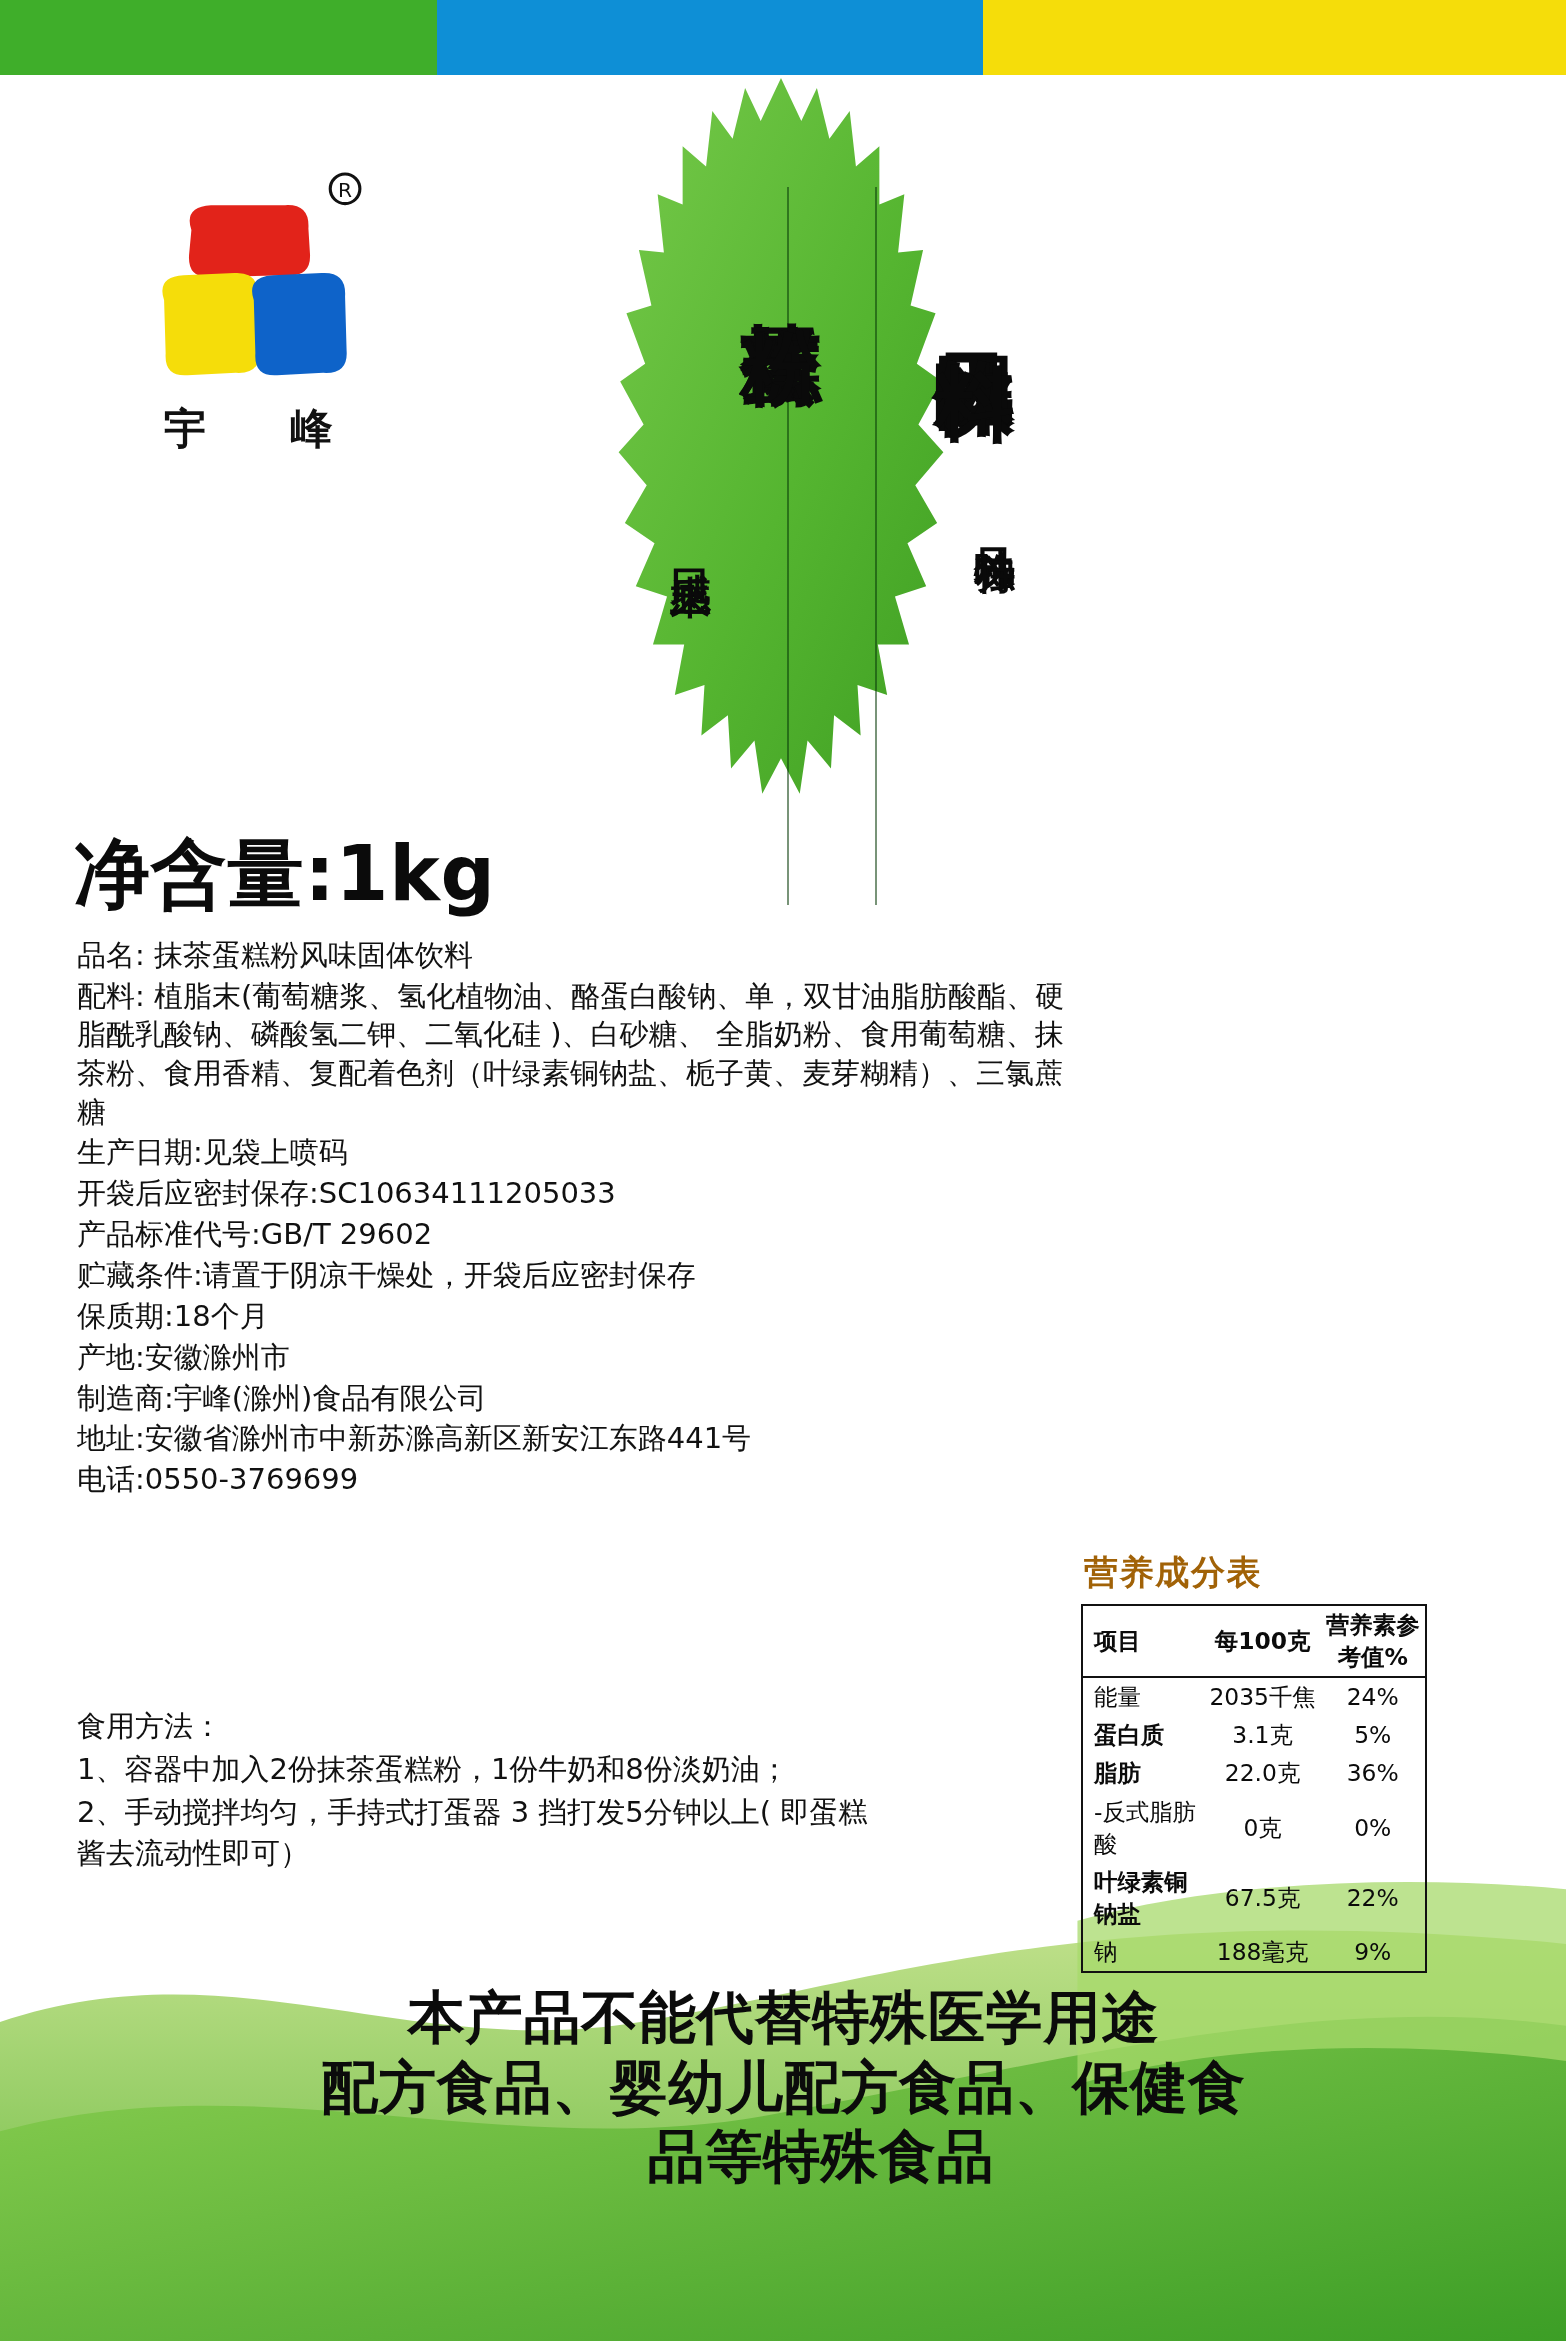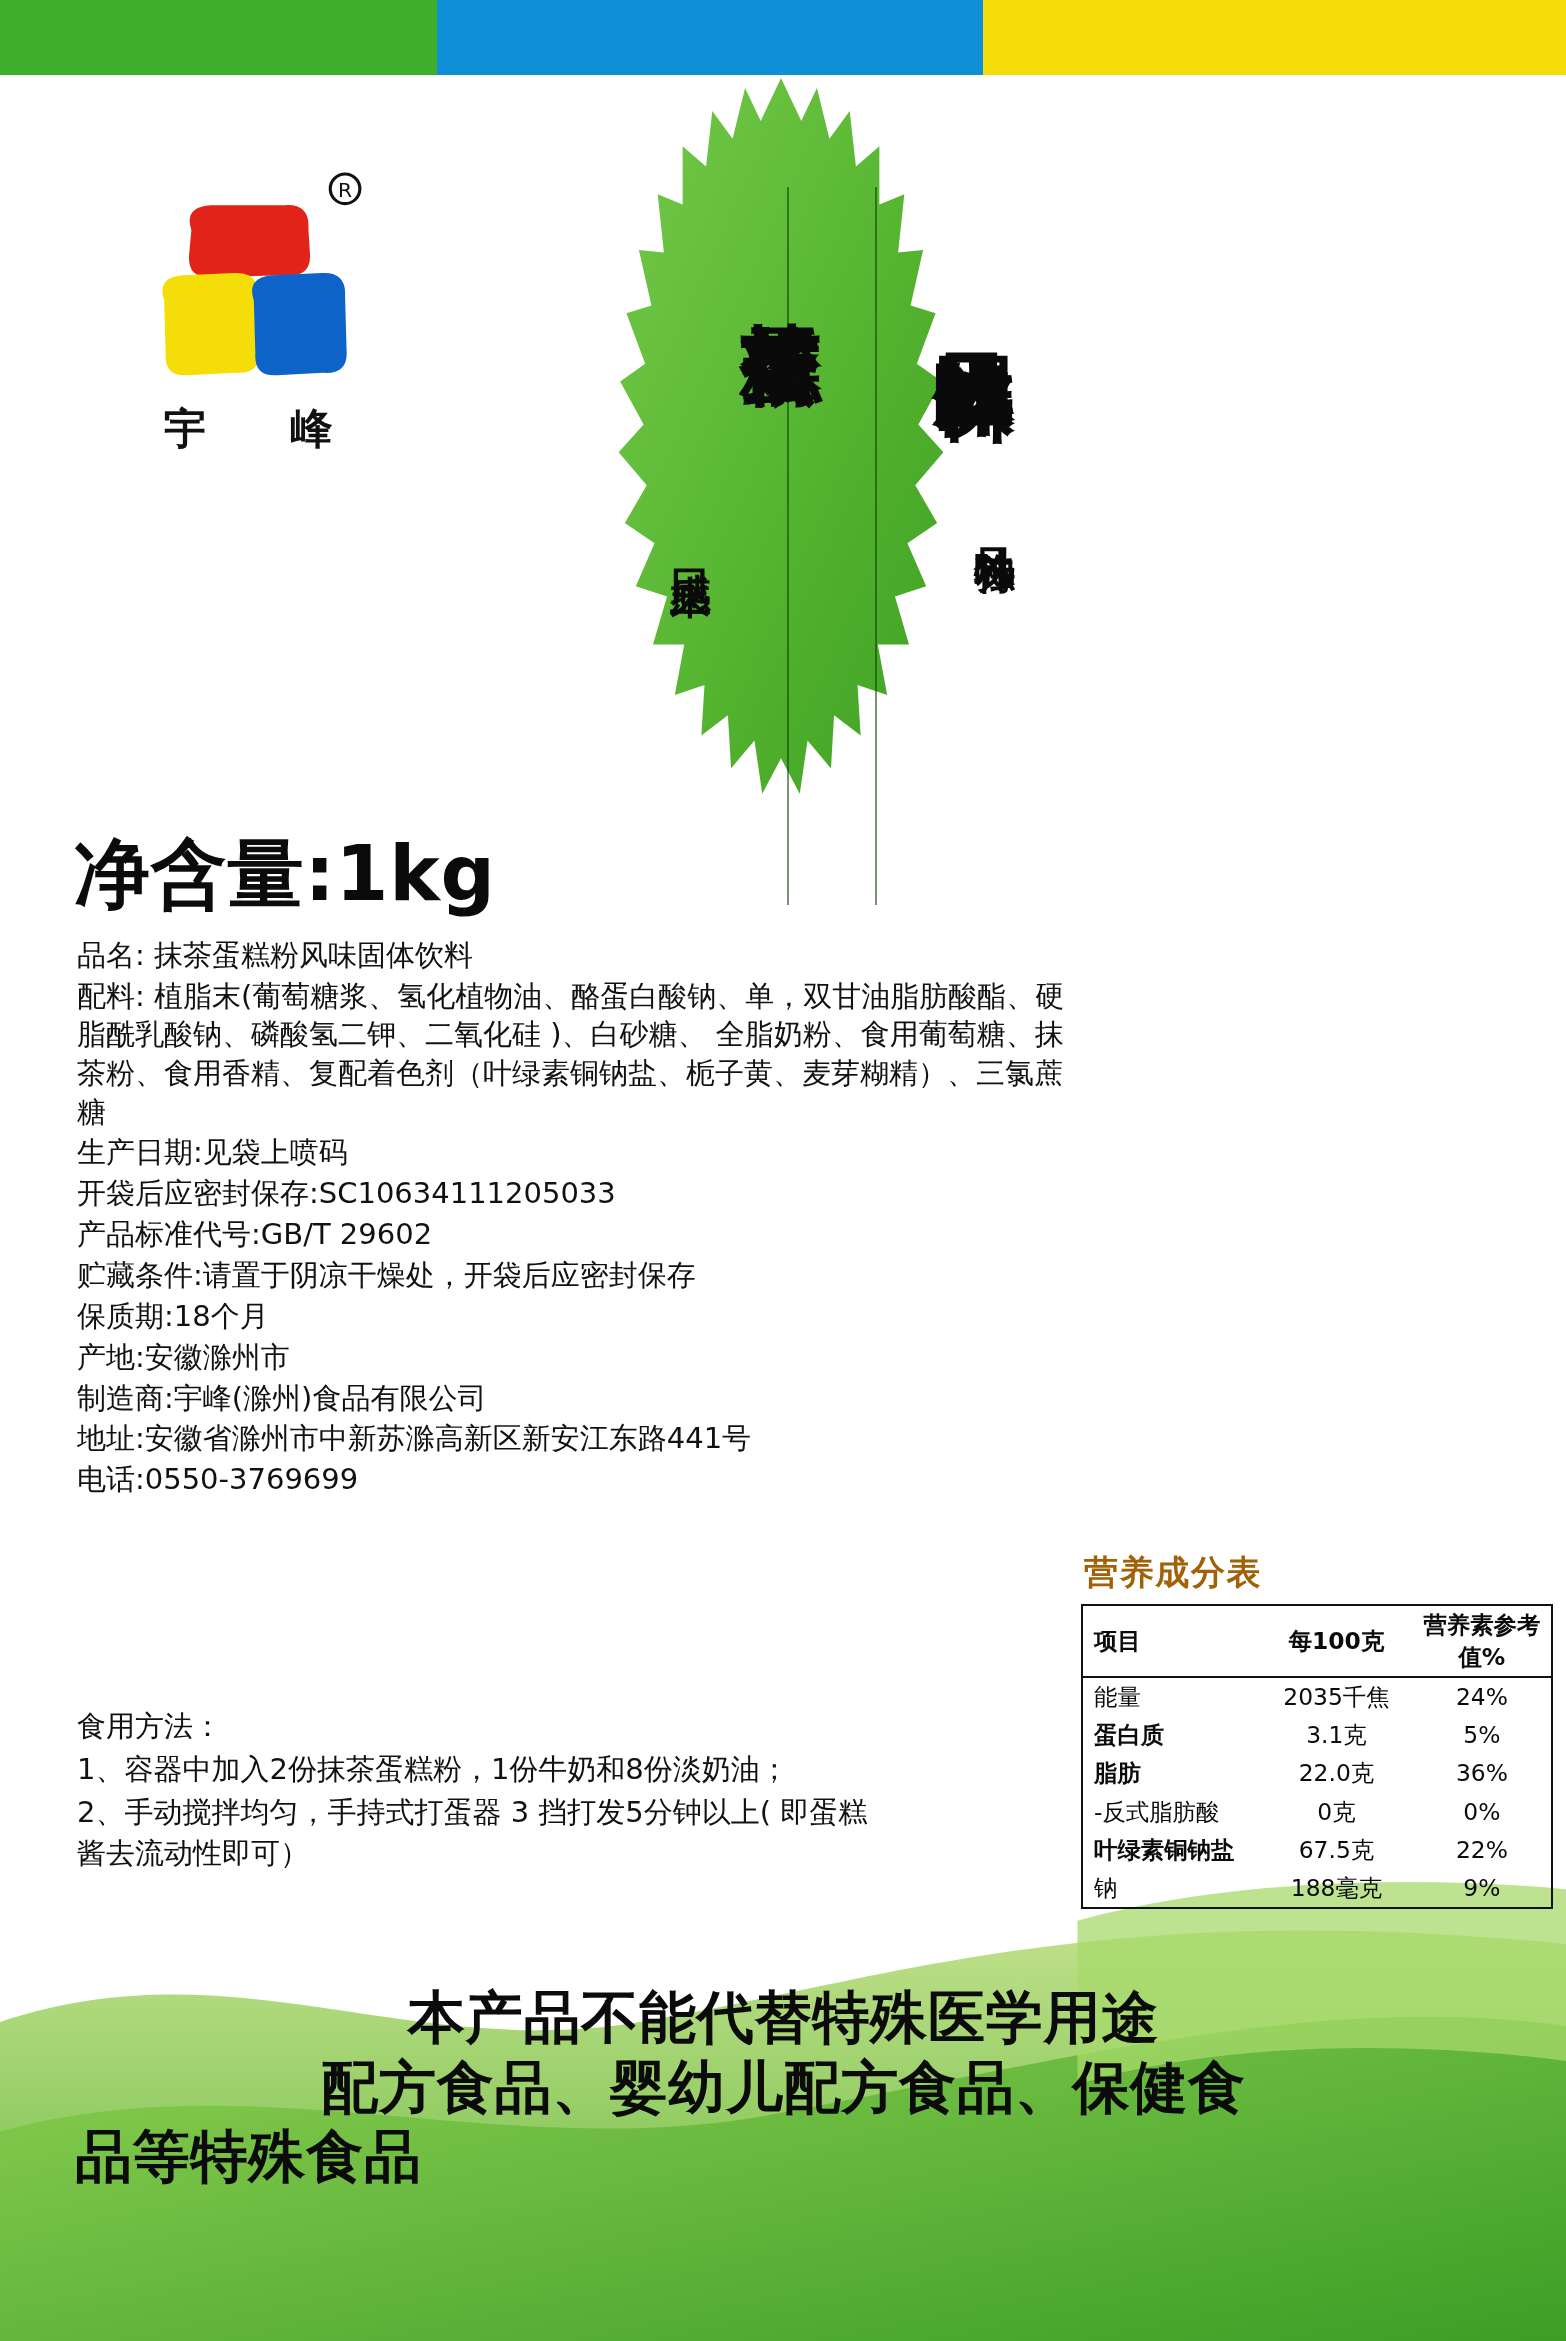--- a/index.html
+++ b/index.html
@@ -144,21 +144,21 @@
   .nutrition h3 {
     margin: 0 0 7.8px 3.1px;
     font-family: "DejaVu Sans", "Liberation Sans", sans-serif;
     font-size: 34px;
     font-weight: 700;
     color: #a16207;
     letter-spacing: 1.6px;
   }
   table.nut {
     border-collapse: collapse;
-    width: 472px;
+    width: 346px;
     background: transparent;
     font-family: "DejaVu Sans", "Liberation Sans", sans-serif;
     font-size: 23.4px;
     color: #0b0b0b;
   }
   table.nut, table.nut td, table.nut th {
     border: 2.3px solid #111;
   }
   table.nut td, table.nut th {
     border-left: none;
@@ -195,21 +195,21 @@
     font-weight: 700;
     color: #0b0b0b;
     z-index: 5;
   }
   .warning .wl {
     font-size: 57px;
     line-height: 1.22;
     letter-spacing: 0.8px;
   }
   .warning .wl2 { text-align: center; }
-  .warning .wl3 { text-align: left; padding-left: 75px; }
+  .warning .wl3 { text-align: center; padding-left: 75px; }
 </style>
 </head>
 <body>
 
 <div class="page">
 
   <div class="topbar">
     <div class="seg seg-green"></div>
     <div class="seg seg-blue"></div>
     <div class="seg seg-yellow"></div>

